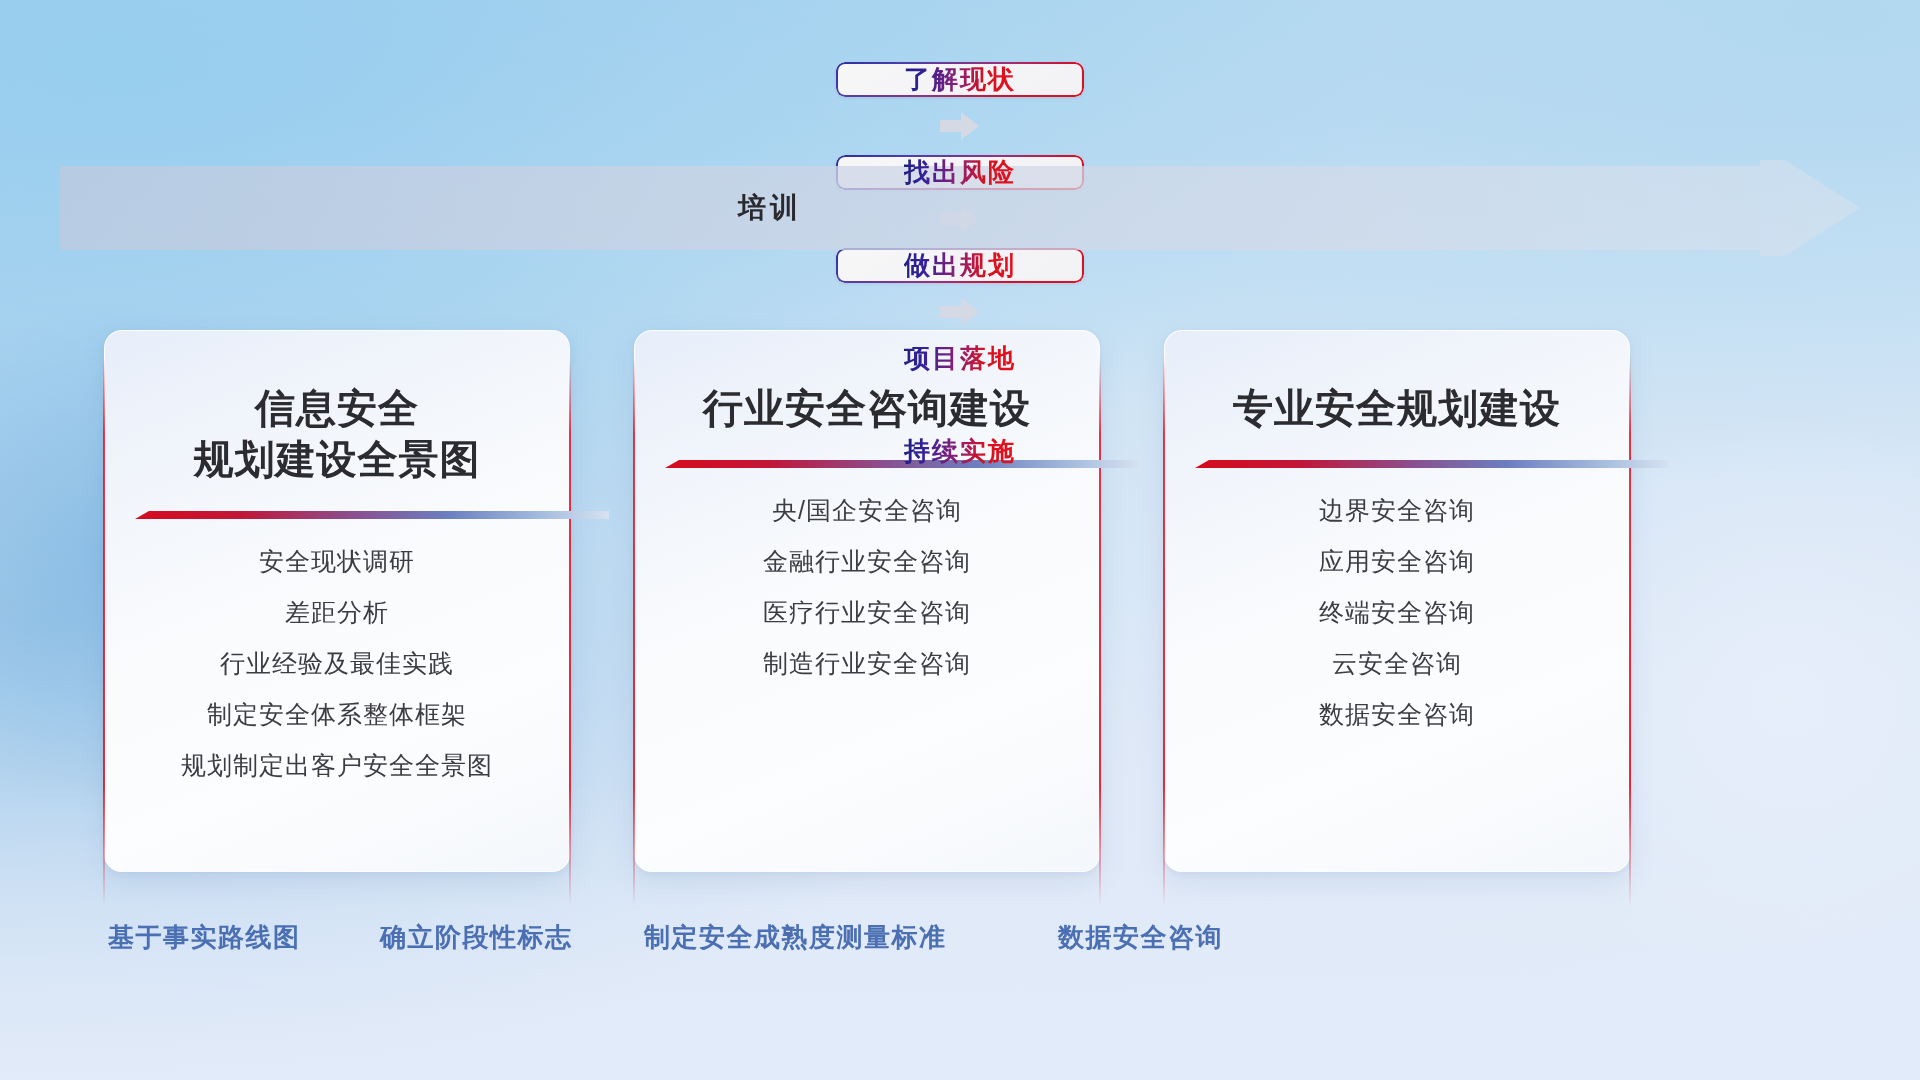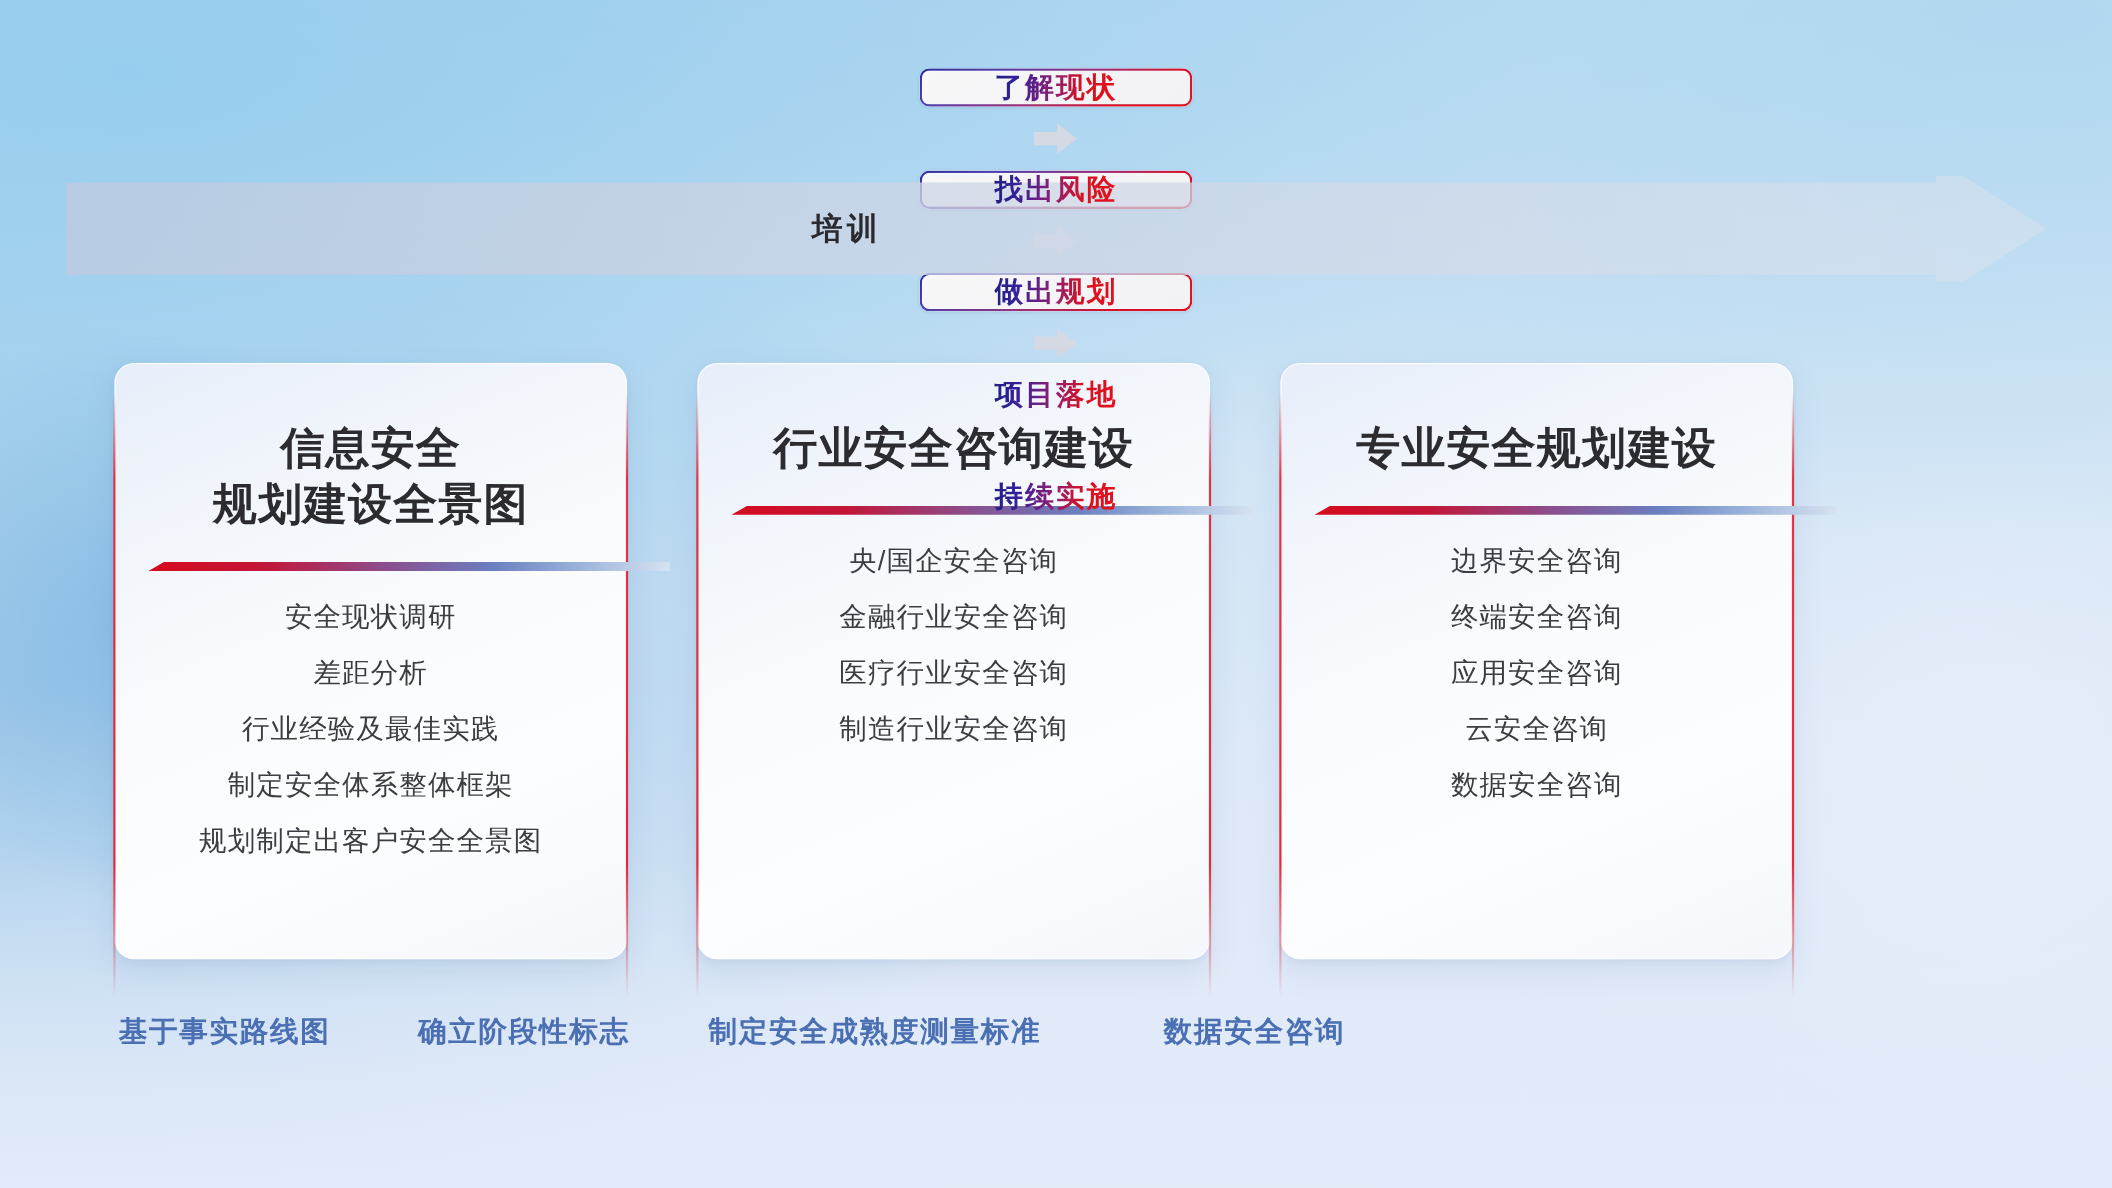--- a/index.html
+++ b/index.html
@@ -259,22 +259,22 @@
                 <stop offset="0.66" stop-color="#6b7fc0"></stop>
                 <stop offset="0.84" stop-color="#9fb7dc"></stop>
                 <stop offset="1" stop-color="#d7e2f0"></stop>
               </linearGradient>
             </defs>
             <path d="M14,2 L474,2 L474,10 L0,10 Z" fill="url(#dv2)"></path>
           </svg>
         </div>
         <ul class="card-list">
           <li>边界安全咨询</li>
+          <li>应用安全咨询</li>
           <li>终端安全咨询</li>
-          <li>应用安全咨询</li>
           <li>云安全咨询</li>
           <li>数据安全咨询</li>
         </ul>
       </div>
     </div>
 
   <div class="bottom-labels" id="bottom-row">
       <div class="blabel" style="left: 108px;">基于事实路线图</div>
       <div class="blabel" style="left: 380px;">确立阶段性标志</div>
       <div class="blabel" style="left: 644px;">制定安全成熟度测量标准</div>

